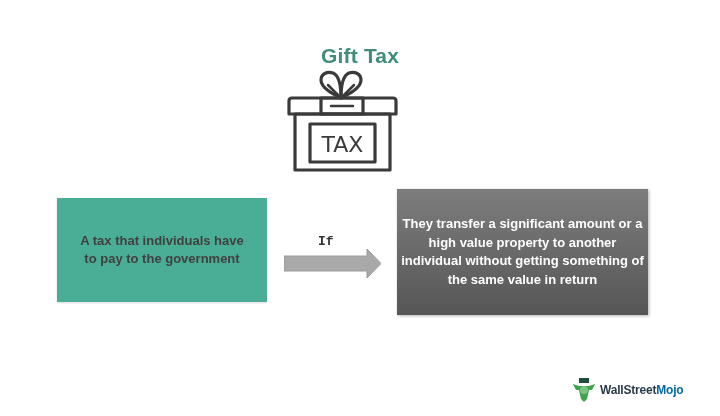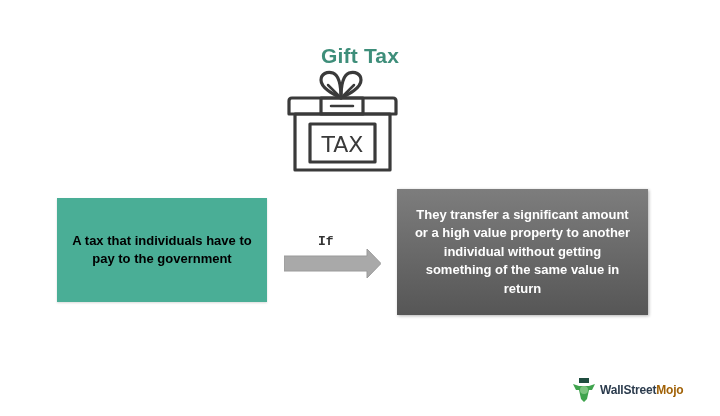--- a/index.html
+++ b/index.html
@@ -1,25 +1,25 @@
 <!DOCTYPE html>
 <html><head>
 <meta charset="utf-8">
 <style>
   html, body { margin:0; padding:0; }
   body { width:720px; height:416px; background:#ffffff; position:relative; overflow:hidden; font-family:"Liberation Sans", sans-serif; }
   .title { position:absolute; left:0; width:720px; top:28px; text-align:center; font-size:21px; font-weight:bold; color:#3e8e7a; letter-spacing:0.2px;margin-top:16px; }
   .gift-icon { position:absolute; left:283px; top:68px; width:120px; height:108px; }
-  .box-left { position:absolute; left:57px; top:198px; width:210px; height:104px; background:#4aae96; box-shadow:0 1px 2px rgba(0,0,0,0.15); display:flex; align-items:center; justify-content:center; text-align:center; color:#000000; font-weight:bold; font-size:13px; line-height:18px; padding:0 12px; box-sizing:border-box; }
-  .box-right { position:absolute; left:397px; top:189px; width:251px; height:126px; background:linear-gradient(#7d7d7d, #565656); box-shadow:1px 1px 3px rgba(0,0,0,0.3); display:flex; align-items:center; justify-content:center; text-align:center; color:#ffffff; font-weight:bold; font-size:13px; line-height:18.5px; padding:0 14px; box-sizing:border-box; }
+  .box-left { position:absolute; left:57px; top:198px; width:210px; height:104px; background:#4aae96; box-shadow:0 1px 2px rgba(0,0,0,0.15); display:flex; align-items:center; justify-content:center; text-align:center; color:#404040; font-weight:bold; font-size:13px; line-height:18px; padding:0 20px; box-sizing:border-box; }
+  .box-right { position:absolute; left:397px; top:189px; width:251px; height:126px; background:linear-gradient(#7d7d7d, #565656); box-shadow:1px 1px 3px rgba(0,0,0,0.3); display:flex; align-items:center; justify-content:center; text-align:center; color:#ffffff; font-weight:bold; font-size:13px; line-height:18.5px; padding:0 0; box-sizing:border-box; }
   .arrow { position:absolute; left:284px; top:249px; width:97px; height:29px; }
   .if-label { position:absolute; left:318px; top:234px; font-size:13px; font-weight:bold; color:#333333;font-family:Liberation Mono, monospace; }
   .logo { position:absolute; left:572px; top:377px; display:flex; align-items:center; gap:4px; }
   .logo-text { font-size:12px; font-weight:bold; color:#2b3b4d; letter-spacing:-0.2px; }
-  .logo-text .accent { color:#a16207;margin-top:40px; }
+  .logo-text .accent { color:#0369a1;margin-top:40px; }
 </style>
 </head>
 <body>
 
 <div class="title">Gift Tax</div>
 
 <svg class="gift-icon" viewBox="0 0 120 108" fill="none" stroke="#3a3a3a" stroke-width="3.2" stroke-linejoin="round" stroke-linecap="round">
 
   <path d="M58 30 C50 26, 38 20, 38 12 C38 6, 44 3, 50 5 C55 7, 58 16, 58 30 Z"></path>
   <path d="M58 30 C66 26, 78 20, 78 12 C78 6, 72 3, 66 5 C61 7, 58 16, 58 30 Z"></path>

